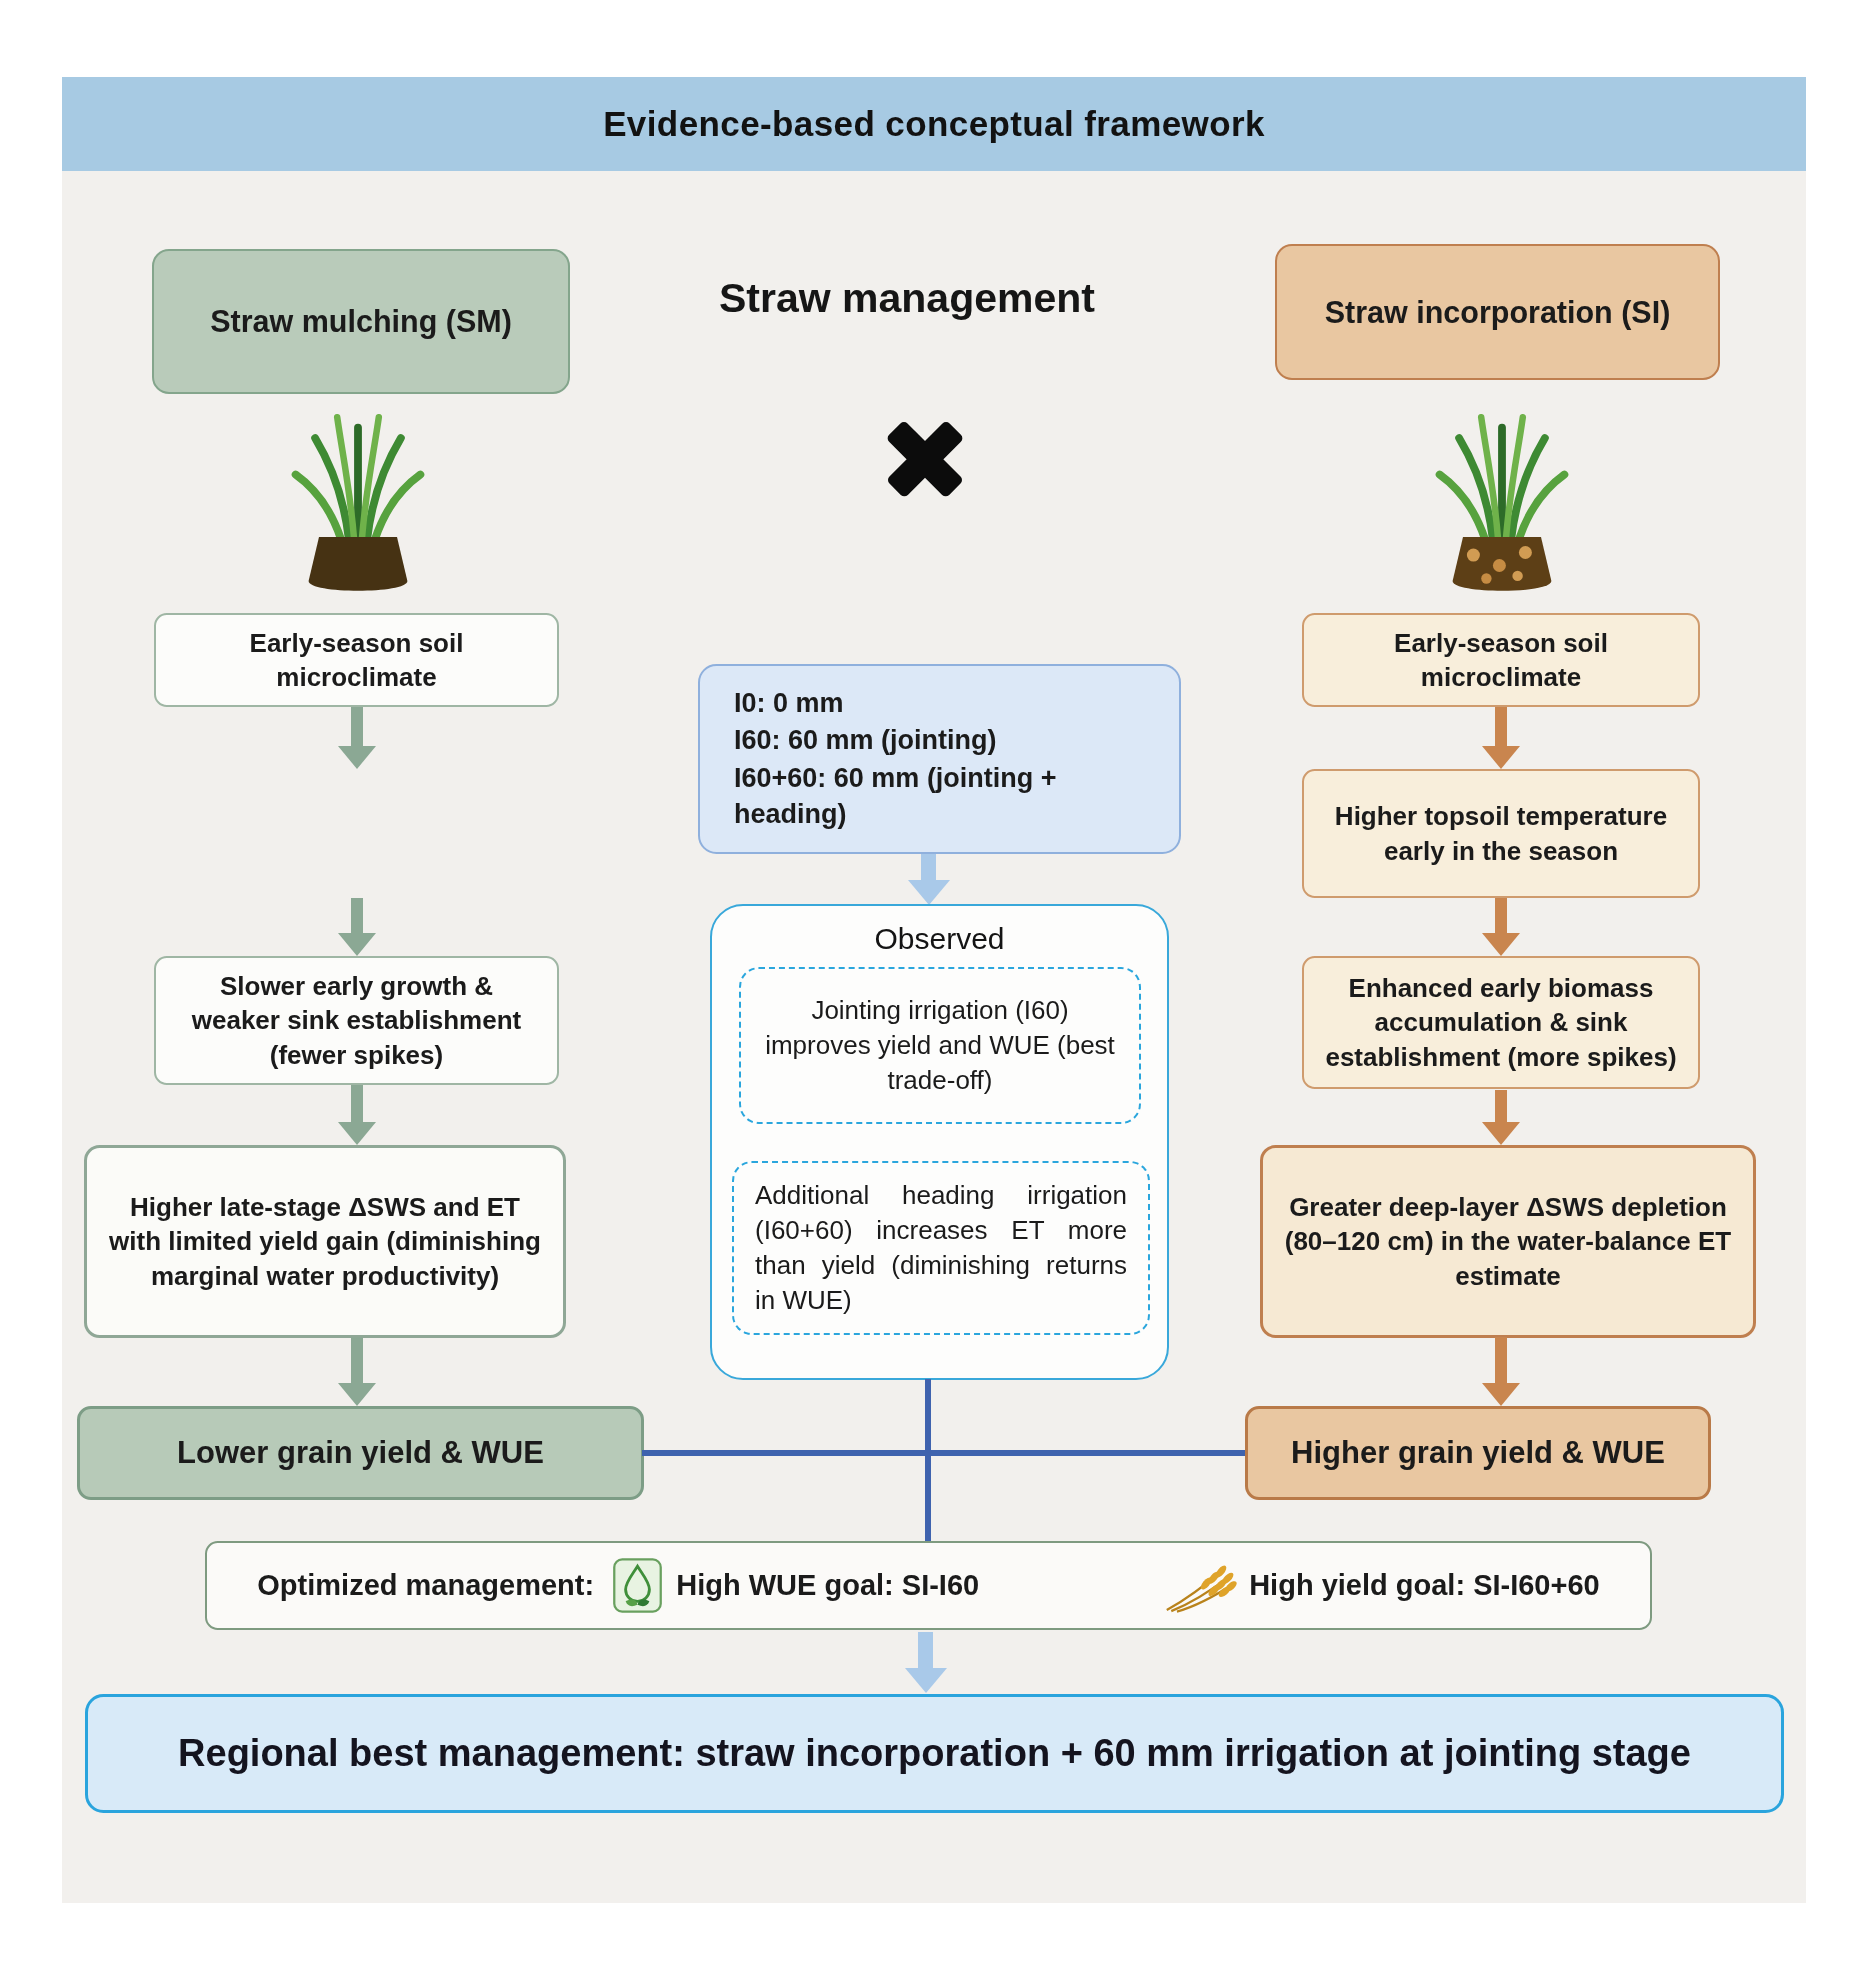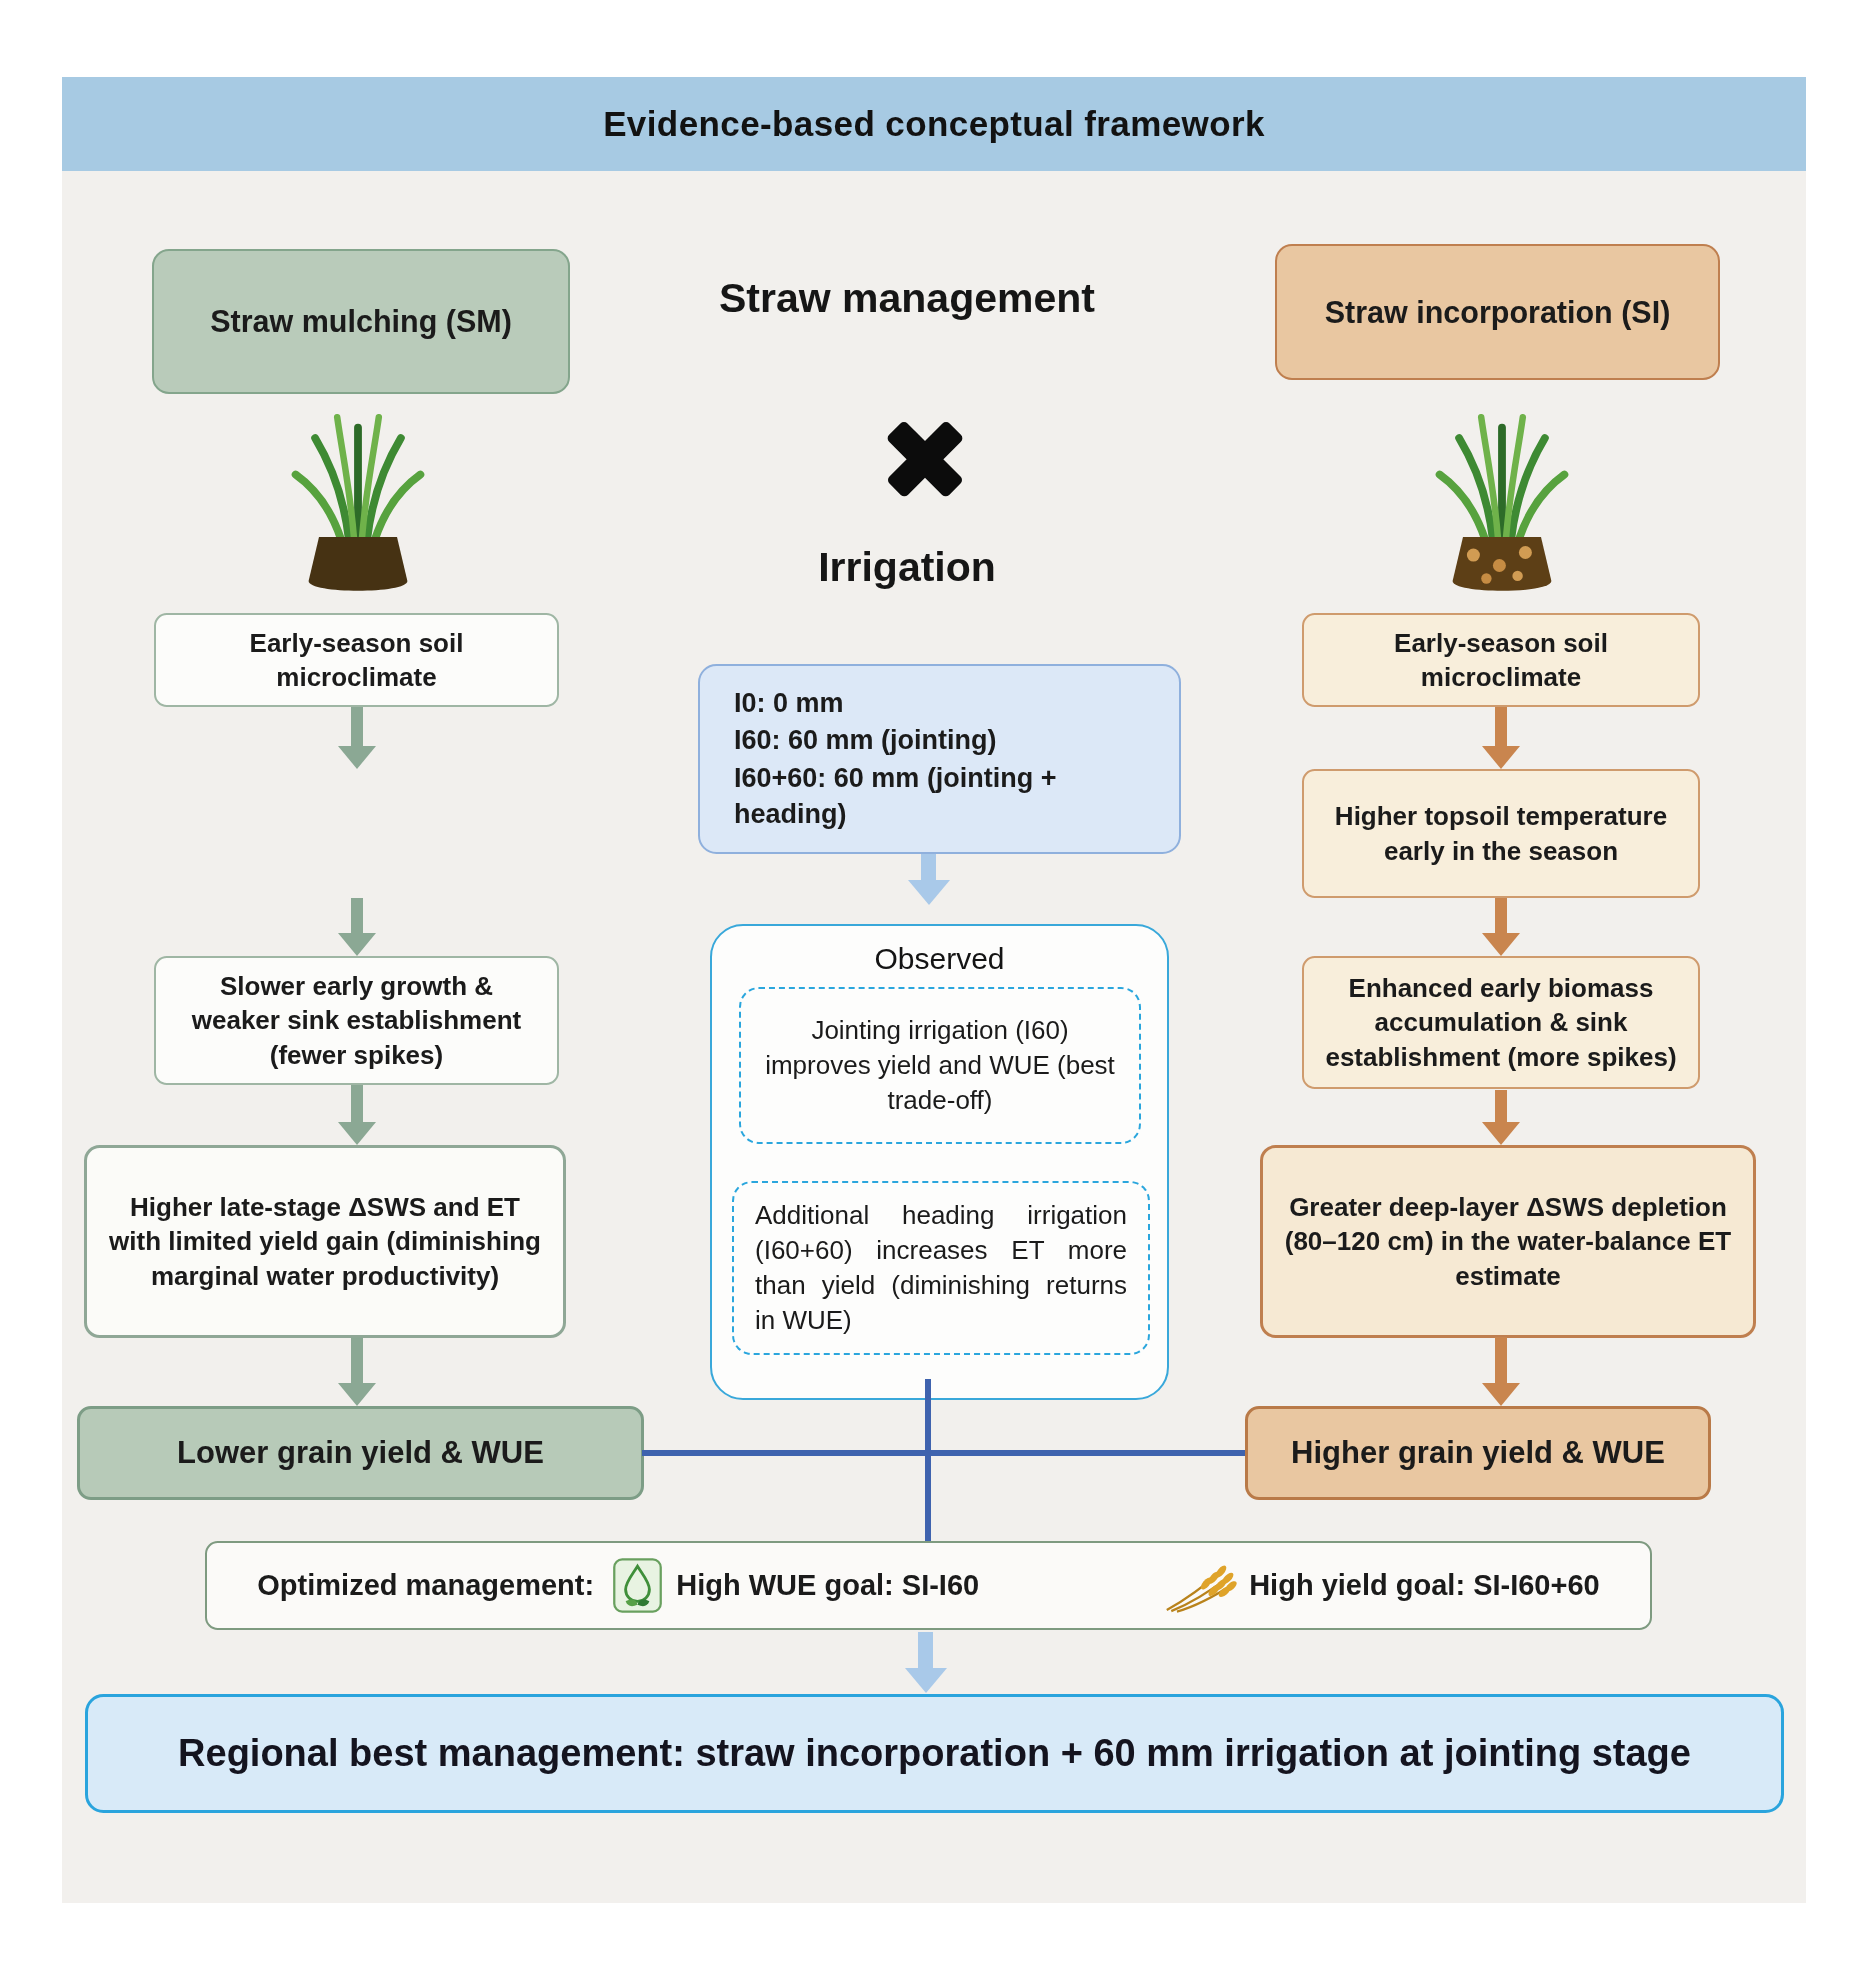--- a/index.html
+++ b/index.html
@@ -26,21 +26,21 @@
   .si-title   { background:#e9c7a1; border:2.8px solid #bf7f4f; border-radius:17px; font-size:30.5px; }
   .si-step    { background:#f8eedb; border:2.8px solid #cf9b6d; border-radius:12.8px; }
   .si-step-big{ background:#f6e9d3; border:3.5px solid #bf7f4f; border-radius:15.6px; }
   .si-outcome { background:#e9c7a1; border:3.5px solid #b97a48; border-radius:14px; font-size:31px; }
 
   
   .center-heading { position:absolute; text-align:center; font-size:41px; font-weight:600; color:#161616; }
   .irr-box { background:#dce8f7; border:2.1px solid #8fb0dd; border-radius:18.4px;
     flex-direction:column; align-items:flex-start; justify-content:space-around;
     text-align:left; padding:18.4px 14px 18.4px 34px; font-size:27px; }
-  .observed { background:#fdfdfc; border:2.8px solid #39a8da; border-radius:33px;margin-top:20px; }
+  .observed { background:#fdfdfc; border:2.8px solid #39a8da; border-radius:33px; }
   .observed-title { position:absolute; left:0; right:0; top:15.6px; text-align:center; font-size:30px; color:#141414; }
   .dash-box { position:absolute; border:2.5px dashed #2aa6dd; border-radius:20px;
     display:flex; align-items:center; justify-content:center; padding:12.8px 21px;
     font-size:26px; line-height:1.34; }
   .dash-center { text-align:center; }
   .dash-justify { text-align:justify; }
 
   
   .v-arrow { position:absolute; display:flex; flex-direction:column; align-items:center; }
   .v-arrow .shaft { width:12.8px; flex:1; }
@@ -133,21 +133,20 @@
     <span>Lower grain yield &amp; WUE</span>
   </div>
 
   <div class="center-heading" style="left:638px; top:275px; width:538px;">Straw management</div>
 
   <div class="cross">
     <span class="bar b1"></span>
       <span class="bar b2"></span>
   </div>
 
-  <div class="center-heading" style="left:638px; top:544px; width:538px;">Irrigation</div>
 
   <div class="box irr-box" style="left:698px; top:664px; width:483px; height:190px; display:flex;">
     <span>I0: 0 mm</span>
     <span>I60: 60 mm (jointing)</span>
     <span>I60+60: 60 mm (jointing + heading)</span>
   </div>
 
   <div class="v-arrow arr-blue" style="left:907px; top:854px; width:43px; height:51px;">
     <span class="shaft"></span>
       <span class="head"></span>

